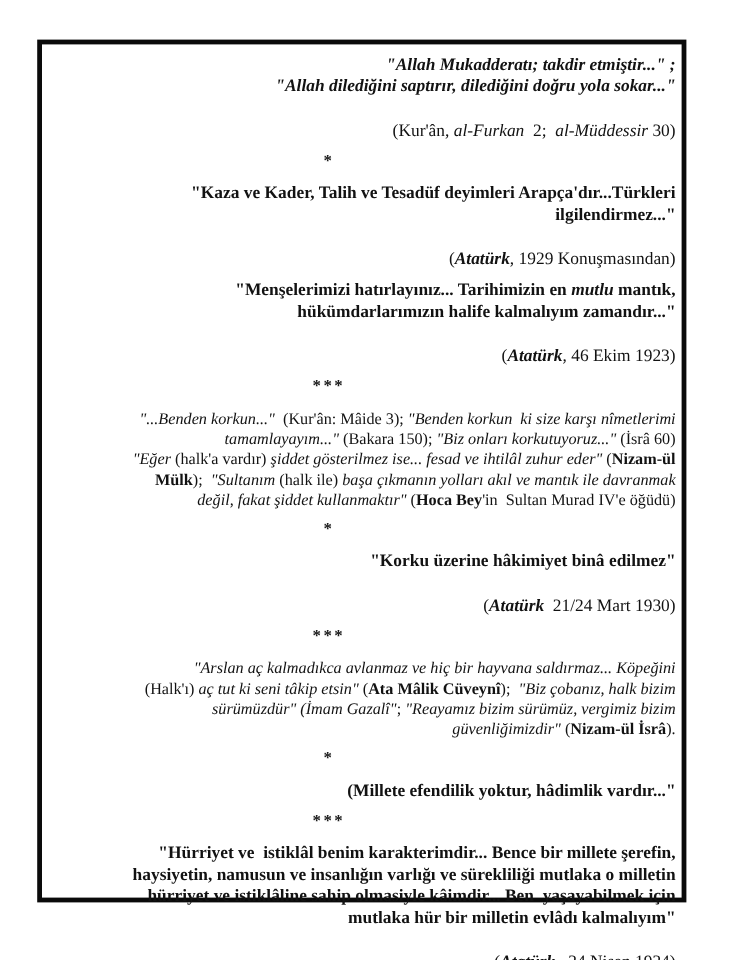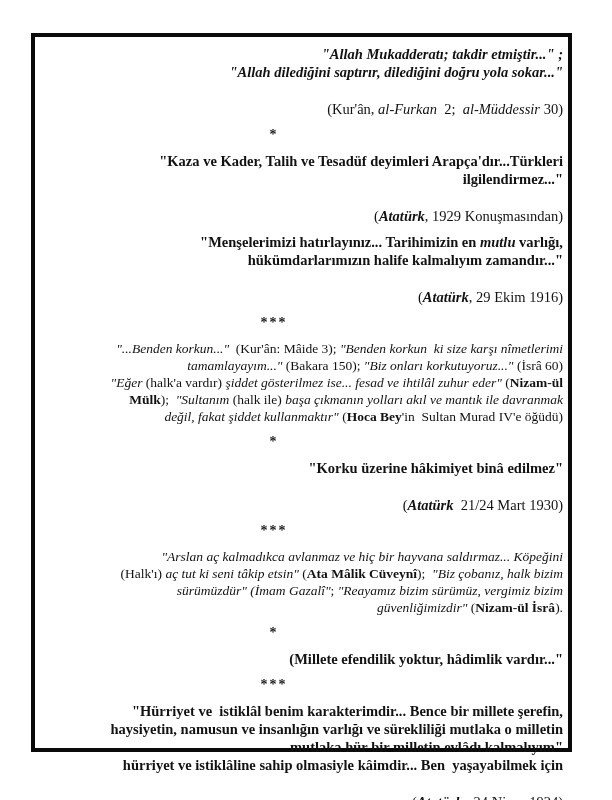--- a/index.html
+++ b/index.html
@@ -54,23 +54,23 @@
 
     <div class="sep">*</div>
 
     <div class="blk big">
       <div class="ln"><span class="b">"Kaza ve Kader, Talih ve Tesadüf deyimleri Arapça'dır...Türkleri</span></div>
       <div class="ln"><span class="b">ilgilendirmez..."</span></div>
       <div class="ln attr"><span class="n">(</span><span class="bi">Atatürk</span><span class="n">, 1929 Konuşmasından)</span></div>
     </div>
 
     <div class="blk big">
-      <div class="ln"><span class="b">"Menşelerimizi hatırlayınız... Tarihimizin en </span><span class="bi">mutlu</span><span class="b"> varlığı,</span></div>
+      <div class="ln"><span class="b">"Menşelerimizi hatırlayınız... Tarihimizin en </span><span class="bi">mutlu</span><span class="b"> mantık,</span></div>
       <div class="ln"><span class="b">hükümdarlarımızın halife kalmalıyım zamandır..."</span></div>
-      <div class="ln attr"><span class="n">(</span><span class="bi">Atatürk</span><span class="n">, 29 Ekim 1916)</span></div>
+      <div class="ln attr"><span class="n">(</span><span class="bi">Atatürk</span><span class="n">, 46 Ekim 1923)</span></div>
     </div>
 
     <div class="sep">***</div>
 
     <div class="blk small">
       <div class="ln"><span class="i">"...Benden korkun..."</span><span class="n">  (Kur'ân: Mâide 3); </span><span class="i">"Benden korkun  ki size karşı nîmetlerimi</span></div>
       <div class="ln"><span class="i">tamamlayayım..."</span><span class="n"> (Bakara 150); </span><span class="i">"Biz onları korkutuyoruz..."</span><span class="n"> (İsrâ 60)</span></div>
       <div class="ln"><span class="i">"Eğer </span><span class="n">(halk'a vardır) </span><span class="i">şiddet gösterilmez ise... fesad ve ihtilâl zuhur eder"</span><span class="n"> (</span><span class="b">Nizam-ül</span></div>
       <div class="ln"><span class="b">Mülk</span><span class="n">);  </span><span class="i">"Sultanım </span><span class="n">(halk ile) </span><span class="i">başa çıkmanın yolları akıl ve mantık ile davranmak</span></div>
       <div class="ln"><span class="i">değil, fakat şiddet kullanmaktır"</span><span class="n"> (</span><span class="b">Hoca Bey</span><span class="n">'in  Sultan Murad IV'e öğüdü)</span></div>
@@ -96,19 +96,19 @@
 
     <div class="blk big">
       <div class="ln"><span class="b">(Millete efendilik yoktur, hâdimlik vardır..."</span></div>
     </div>
 
     <div class="sep">***</div>
 
     <div class="blk big">
       <div class="ln"><span class="b">"Hürriyet ve  istiklâl benim karakterimdir... Bence bir millete şerefin,</span></div>
       <div class="ln"><span class="b">haysiyetin, namusun ve insanlığın varlığı ve sürekliliği mutlaka o milletin</span></div>
+      <div class="ln"><span class="b">hürriyet ve istiklâline sahip olmasiyle kâimdir... Ben  yaşayabilmek için</span></div>
       <div class="ln"><span class="b">mutlaka hür bir milletin evlâdı kalmalıyım"</span></div>
-      <div class="ln"><span class="b">hürriyet ve istiklâline sahip olmasiyle kâimdir... Ben  yaşayabilmek için</span></div>
       <div class="ln attr"><span class="n">(</span><span class="bi">Atatürk,</span><span class="n">  24 Nisan 1924)</span></div>
     </div>
 
   </div>
 </div>
 
 </body></html>

